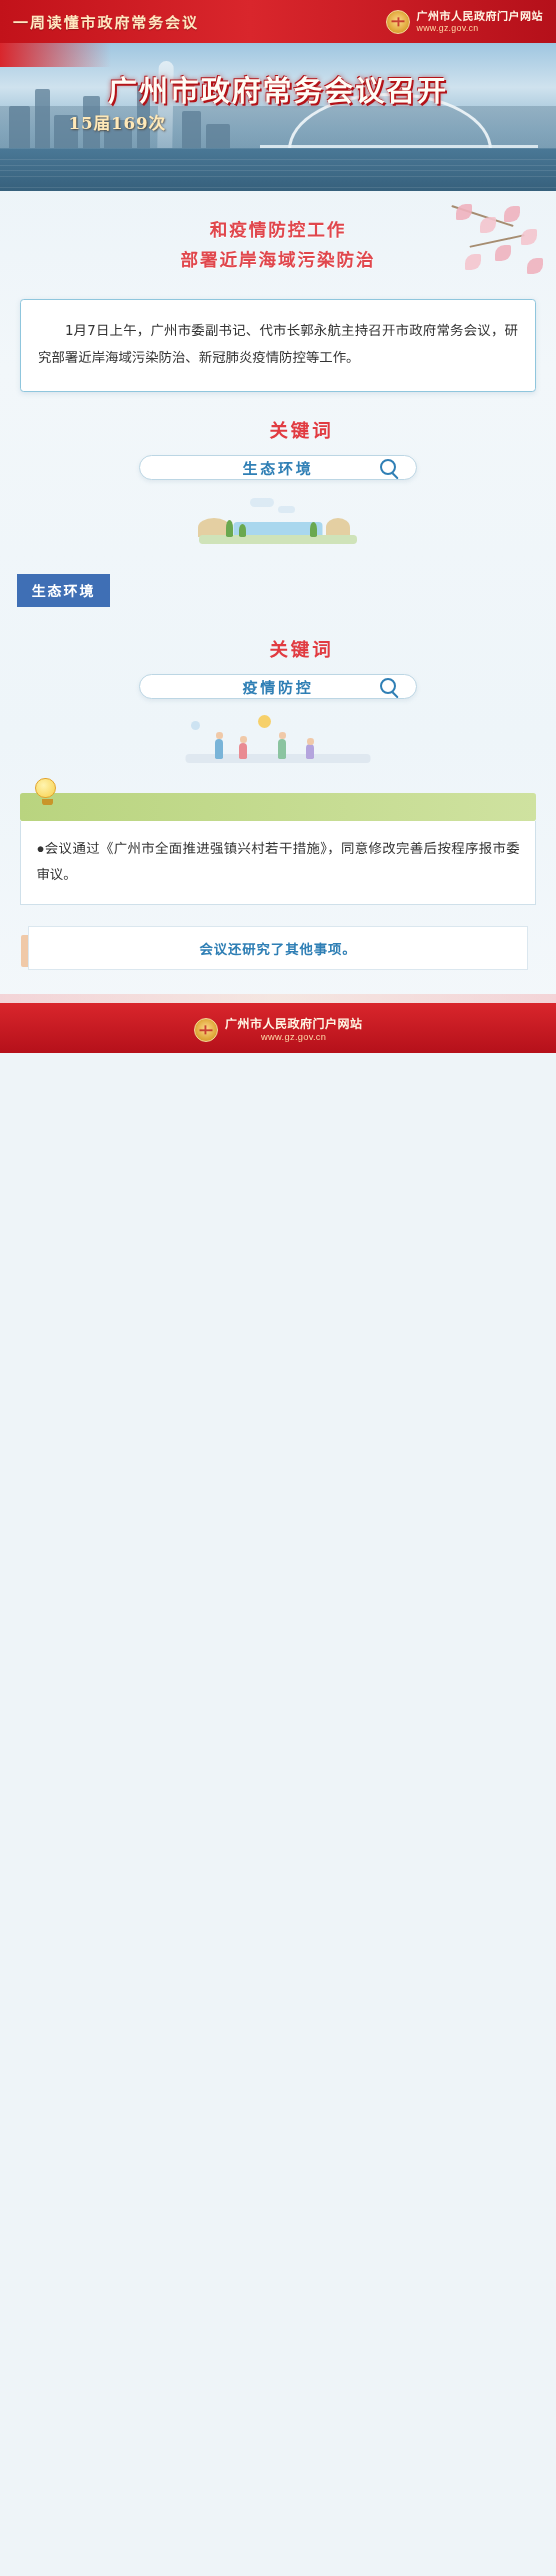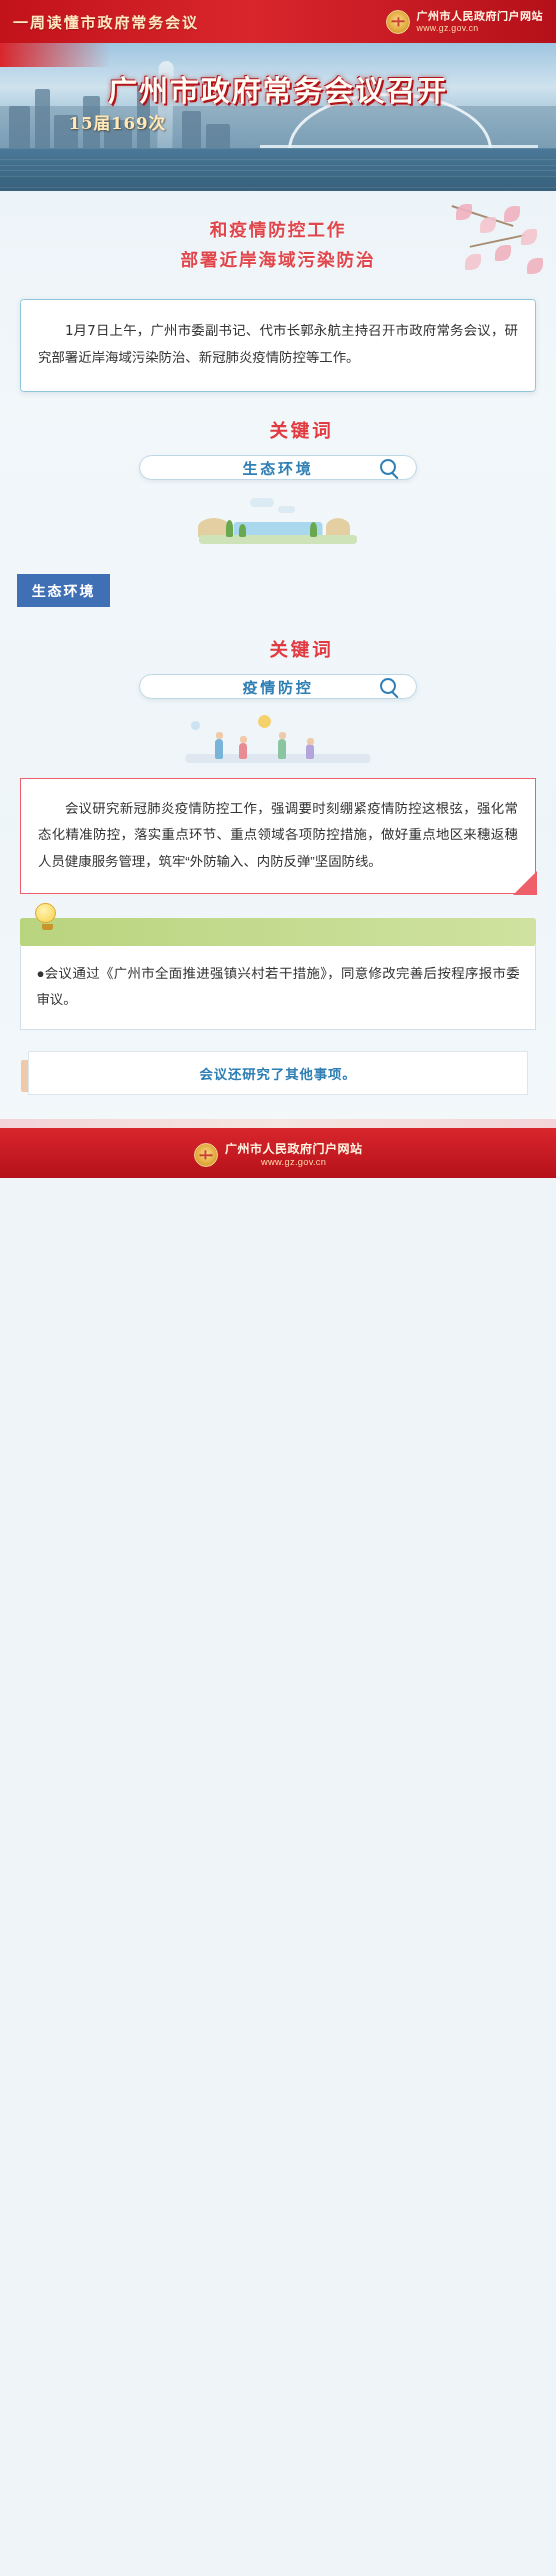--- a/index.html
+++ b/index.html
@@ -378,23 +378,20 @@
     <div class="person" style="left:239px;background:#e98b92;height:16.7px;"></div>
       <div class="head" style="left:240px;bottom:26px;background:#f0c9a8;"></div>
     <div class="person" style="left:278px;background:#8bc4a0;"></div>
       <div class="head" style="left:279px;bottom:30px;background:#f0c9a8;"></div>
     <div class="person" style="left:306px;background:#b4a4dd;height:15px;"></div>
       <div class="head" style="left:307px;bottom:24px;background:#f0c9a8;"></div>
     <div class="dot" style="left:258px;top:3.7px;width:13px;height:13px;background:#f6d06a;"></div>
     <div class="dot" style="left:191px;top:9.3px;width:9.3px;height:9.3px;background:#cde3f2;"></div>
   </div>
 
-  <div class="card-red">
-    <p>会议研究新冠肺炎疫情防控工作，强调要时刻绷紧疫情防控这根弦，强化常态化精准防控，落实重点环节、重点领域各项防控措施，做好重点地区来穗返穗人员健康服务管理，筑牢“外防输入、内防反弹”坚固防线。</p>
-  </div>
 
   <div class="green-bar">
     <div class="bulb">
       <div class="glass"></div>
       <div class="base2"></div>
     </div>
   </div>
   <div class="card-plain">
     <p>●会议通过《广州市全面推进强镇兴村若干措施》，同意修改完善后按程序报市委审议。</p>
   </div>

